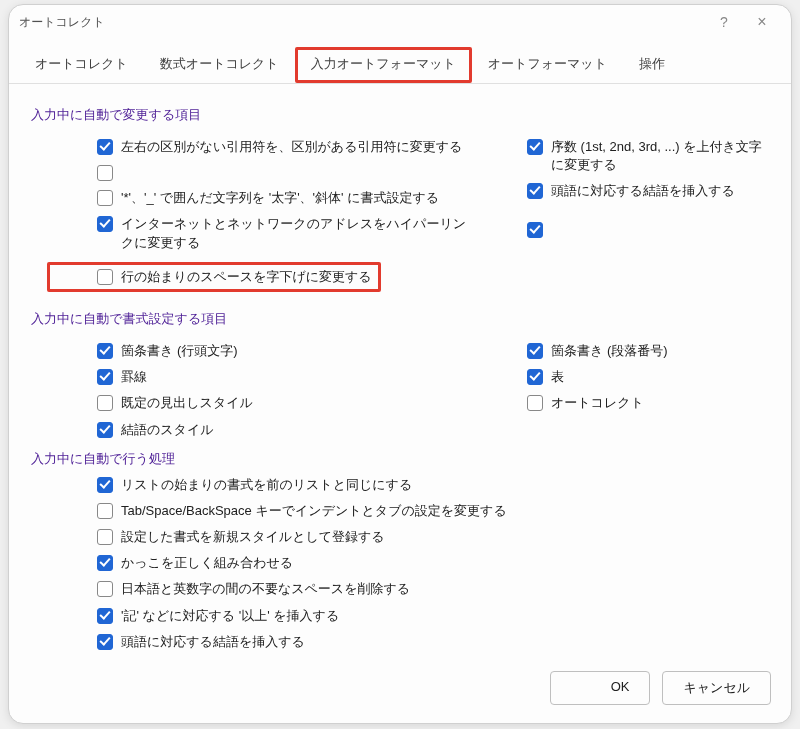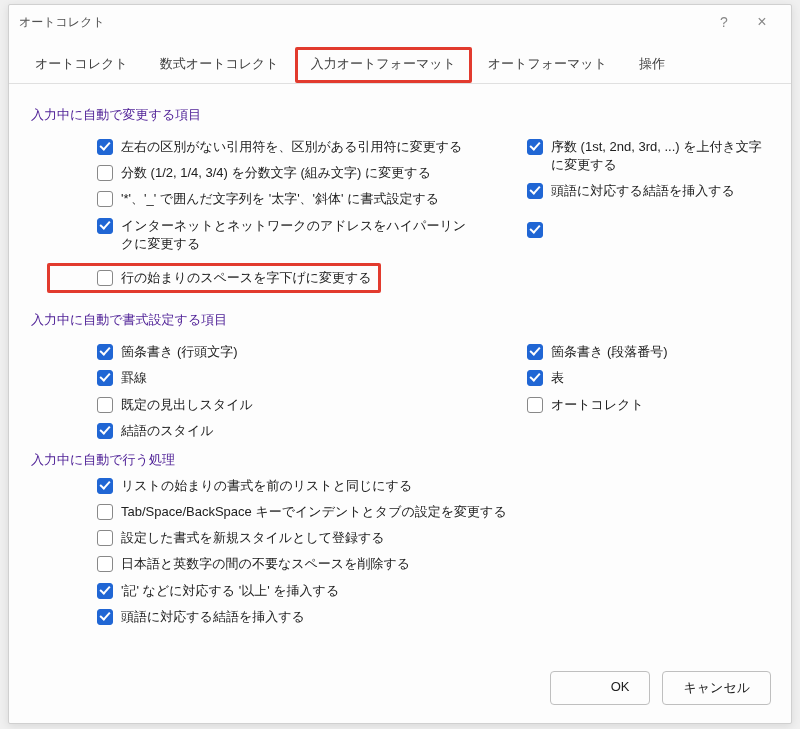--- a/index.html
+++ b/index.html
@@ -8,21 +8,21 @@
       font-size: 13px;
       background: #f0f0f0;
       color: #202020;
       width: 800px;
       height: 729px;
       overflow: hidden;
     }
     .dialog {
       background: #fdfdfd;
       border: 1px solid #d0d0d0;
-      border-radius: 2px;
+      border-radius: 15px;
       width: 784px;
       height: 720px;
       margin: 4px 8px;
       display: flex;
       flex-direction: column;
       box-shadow: 0 2px 10px rgba(0,0,0,0.1);
     }
     .titlebar {
       height: 34px;
       display: flex;
@@ -159,21 +159,20 @@
     <div class="section-label">入力中に自動で変更する項目</div>
     <div class="section-body">
       <div class="two-col">
         <div class="col left">
           <div class="chk-row">
             <span class="chk checked"></span>
             <span class="chk-label">左右の区別がない引用符を、区別がある引用符に変更する</span>
           </div>
           <div class="chk-row">
             <span class="chk"></span>
-            <span class="chk-label">分数 (1/2, 1/4, 3/4) を分数文字 (組み文字) に変更する</span>
           </div>
           <div class="chk-row">
             <span class="chk"></span>
             <span class="chk-label">'*'、'_' で囲んだ文字列を '太字'、'斜体' に書式設定する</span>
           </div>
           <div class="chk-row">
             <span class="chk checked"></span>
             <span class="chk-label">インターネットとネットワークのアドレスをハイパーリンクに変更する</span>
           </div>
           <div class="highlight-row">
@@ -245,20 +244,24 @@
       </div>
       <div class="chk-row">
         <span class="chk"></span>
         <span class="chk-label">Tab/Space/BackSpace キーでインデントとタブの設定を変更する</span>
       </div>
       <div class="chk-row">
         <span class="chk"></span>
         <span class="chk-label">設定した書式を新規スタイルとして登録する</span>
       </div>
       <div class="chk-row">
+        <span class="chk checked"></span>
+        <span class="chk-label">かっこを正しく組み合わせる</span>
+      </div>
+      <div class="chk-row">
         <span class="chk"></span>
         <span class="chk-label">日本語と英数字の間の不要なスペースを削除する</span>
       </div>
       <div class="chk-row">
         <span class="chk checked"></span>
         <span class="chk-label">'記' などに対応する '以上' を挿入する</span>
       </div>
       <div class="chk-row">
         <span class="chk checked"></span>
         <span class="chk-label">頭語に対応する結語を挿入する</span>

